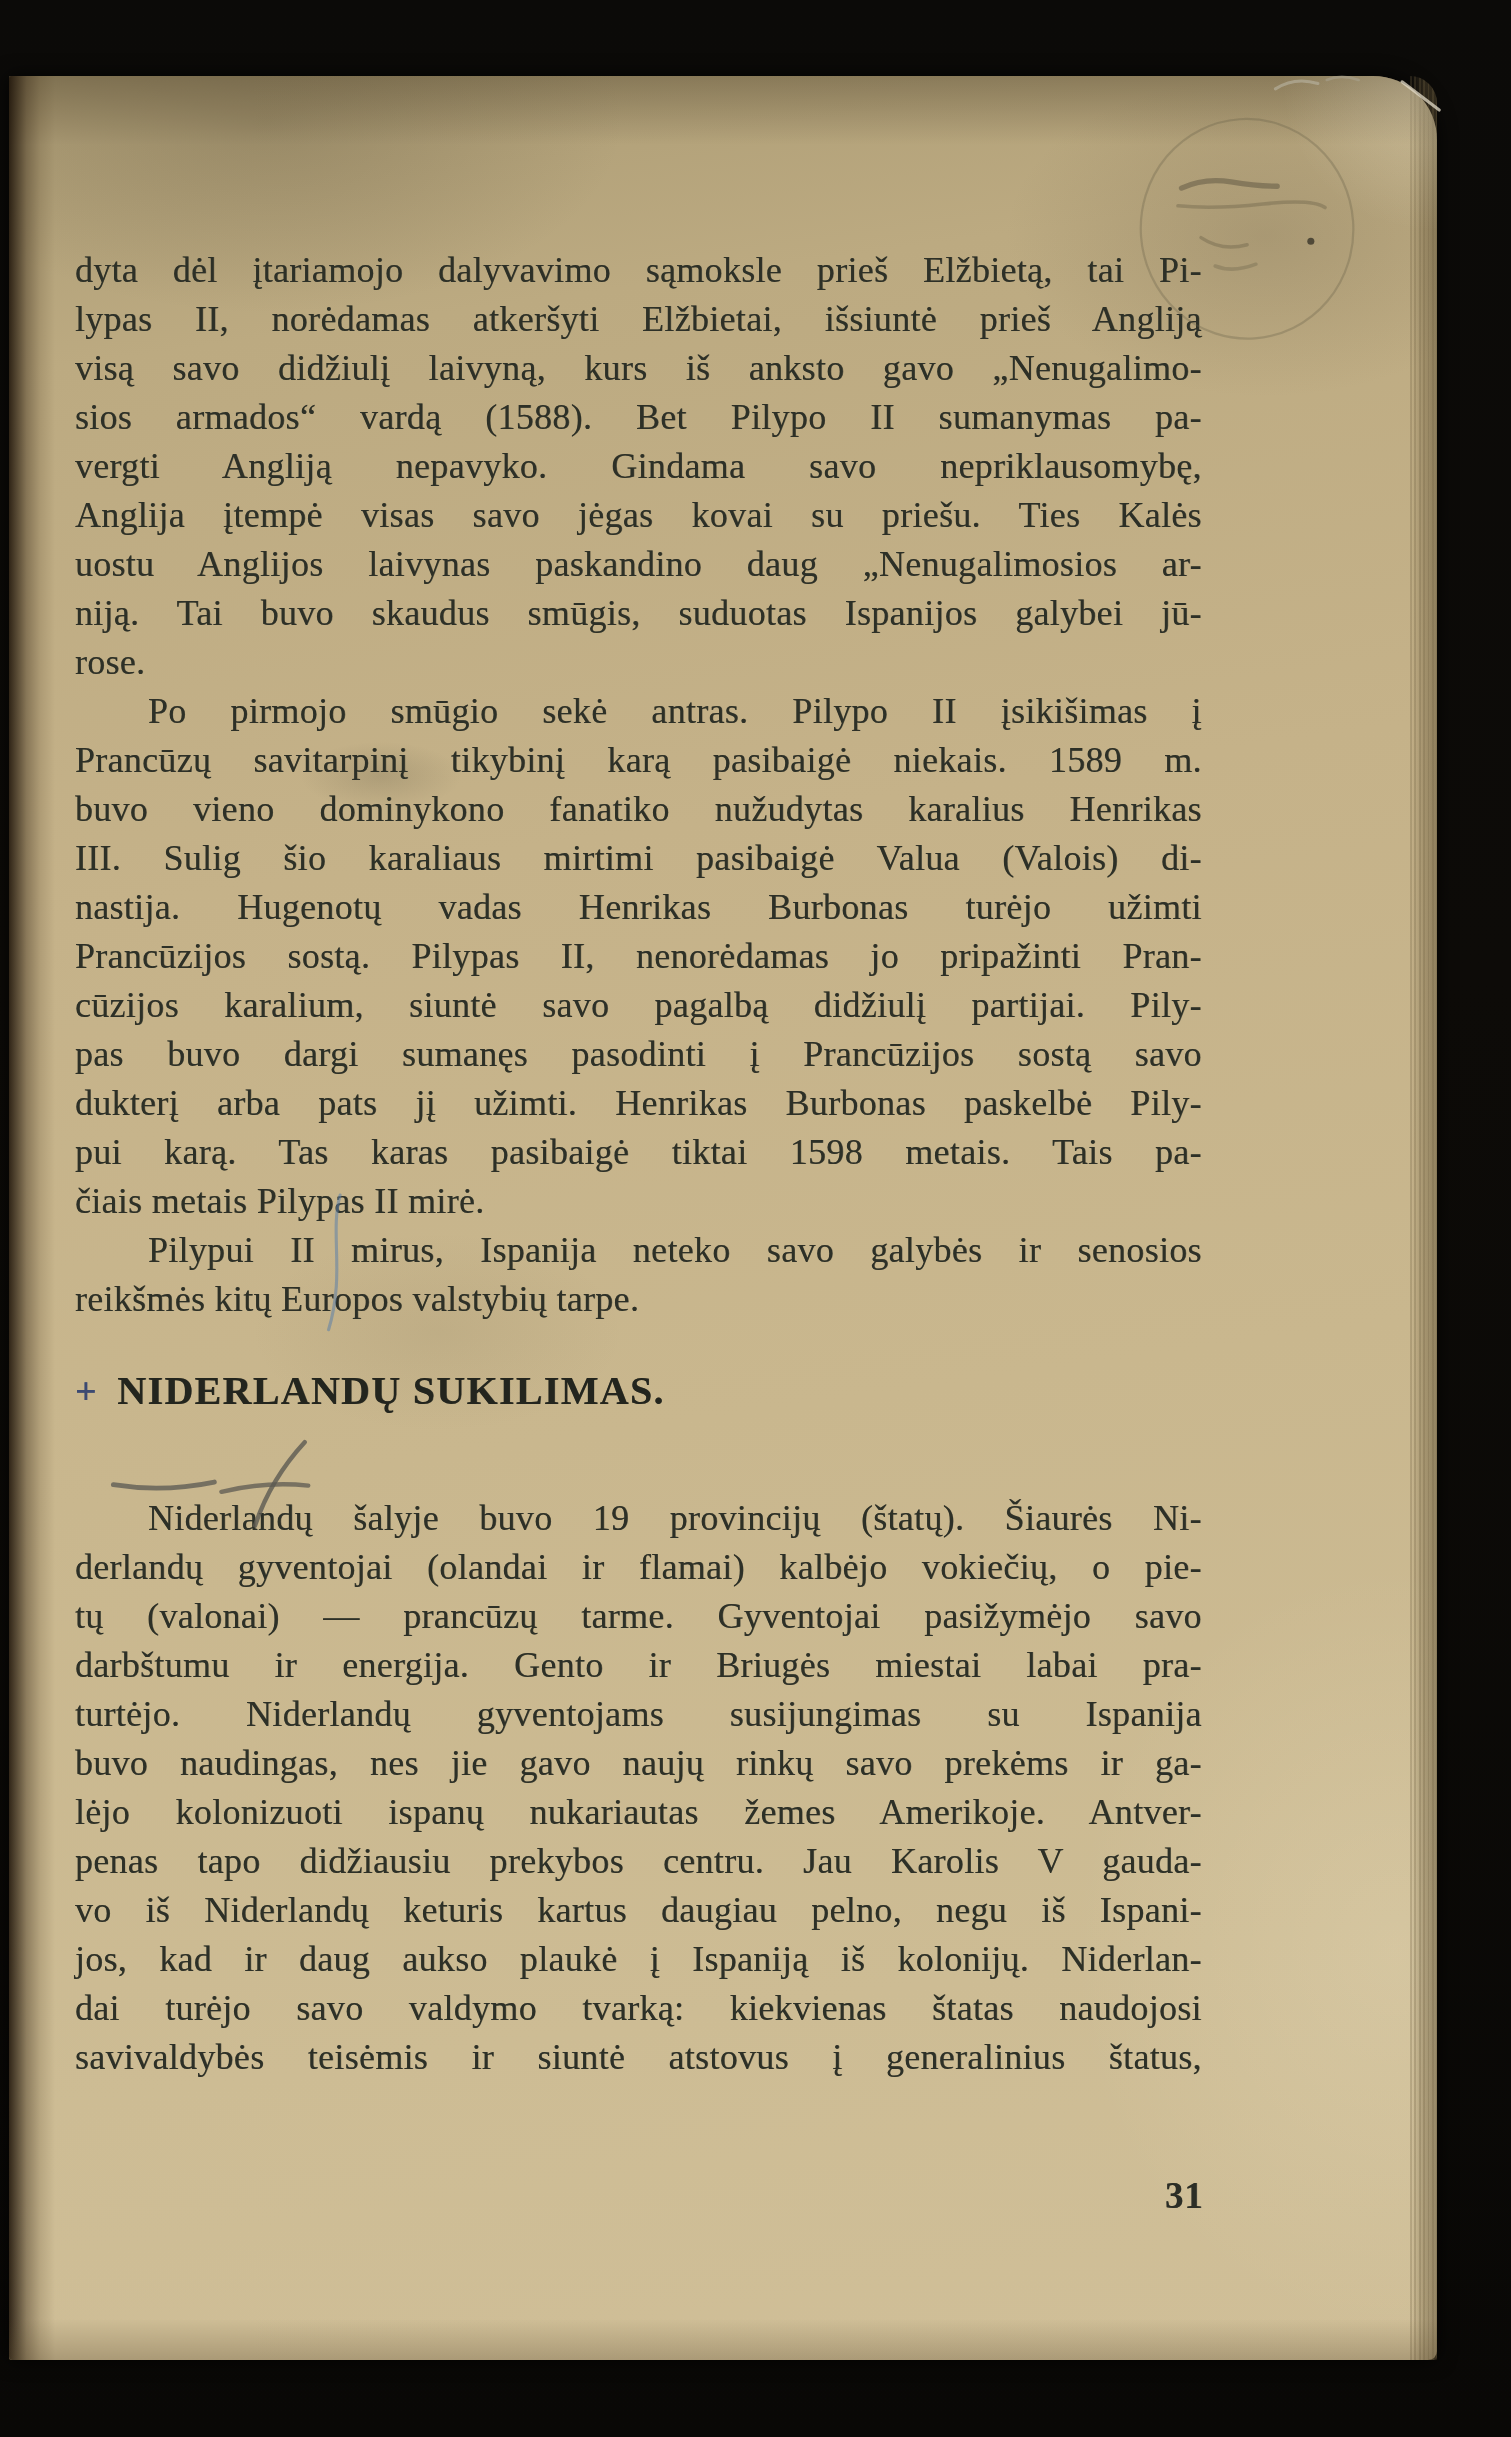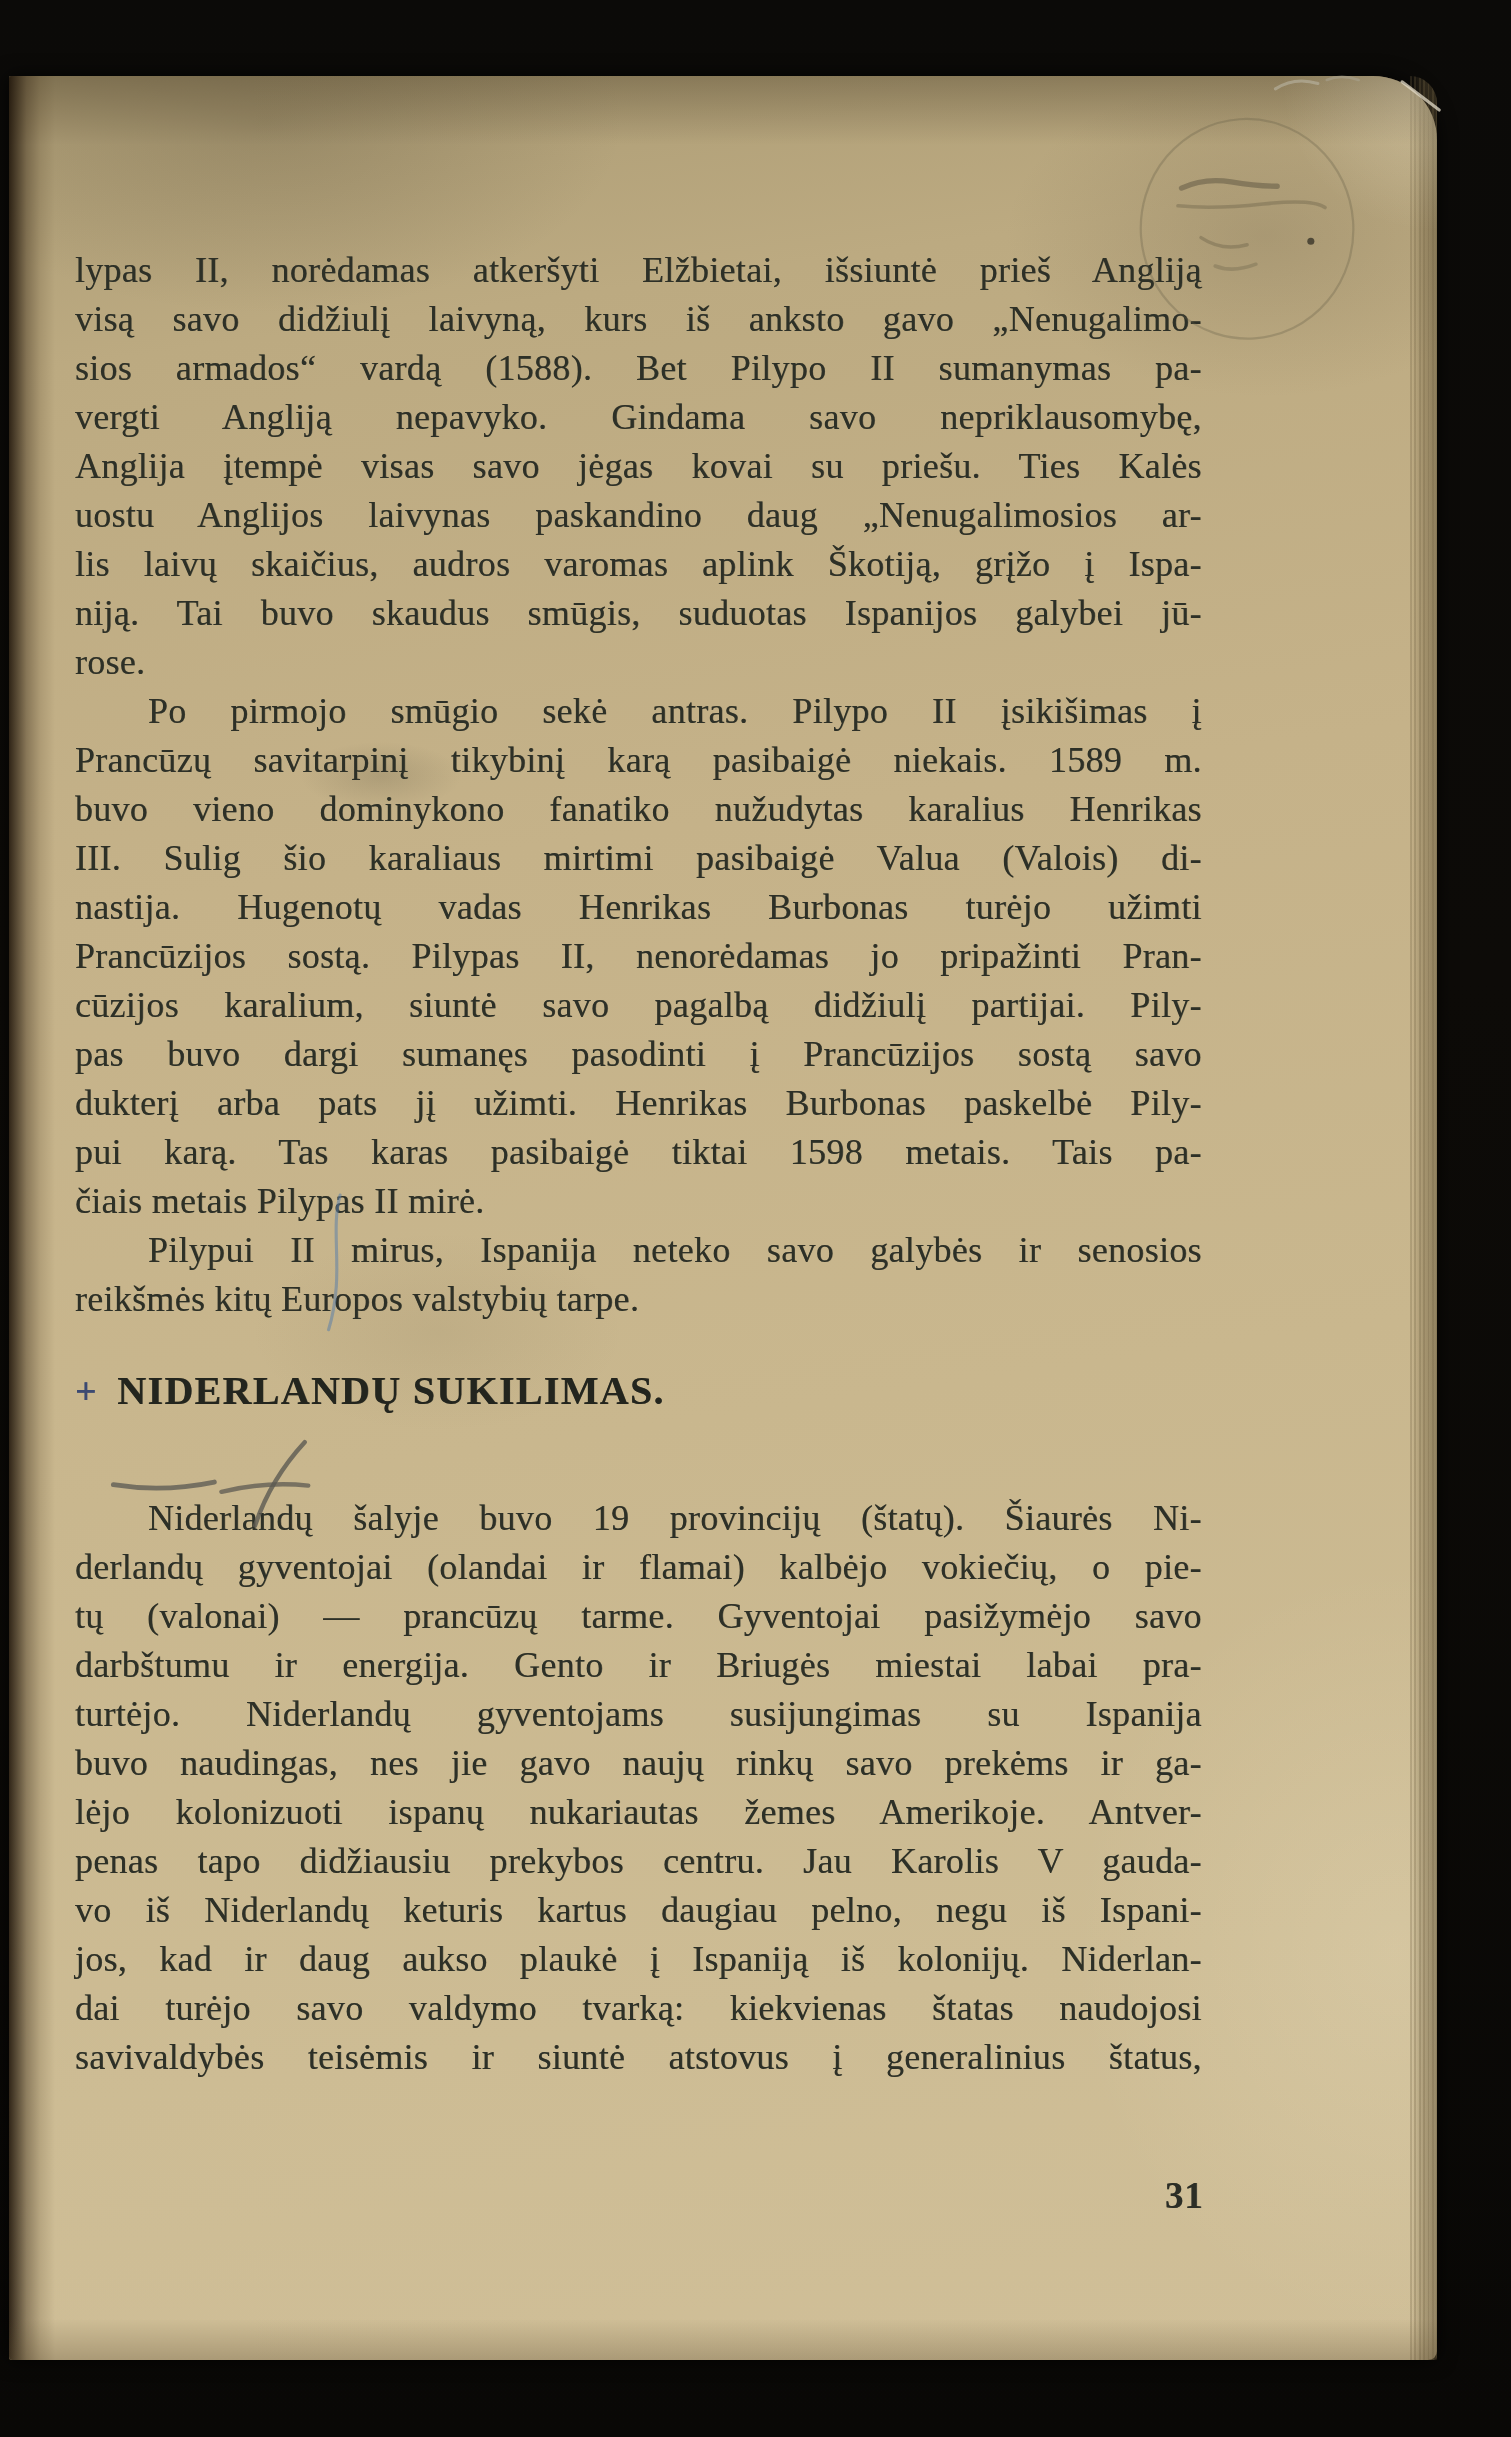--- a/index.html
+++ b/index.html
@@ -76,27 +76,27 @@
 
   <div id="paper">
     <div class="top-shade"></div>
     <div class="spine-shadow"></div>
     <div class="edge-strip"></div>
     <div class="corner-light"></div>
     <div class="bottom-shade"></div>
 
     <div id="text-block">
         <div class="paragraph">
+          <div class="line">dyta dėl įtariamojo dalyvavimo sąmoksle prieš Elžbietą, tai Pi-</div>
           <div class="line">lypas II, norėdamas atkeršyti Elžbietai, išsiuntė prieš Angliją</div>
           <div class="line">visą savo didžiulį laivyną, kurs iš anksto gavo „Nenugalimo-</div>
           <div class="line">sios armados“ vardą (1588). Bet Pilypo II sumanymas pa-</div>
           <div class="line">vergti Angliją nepavyko. Gindama savo nepriklausomybę,</div>
           <div class="line">Anglija įtempė visas savo jėgas kovai su priešu. Ties Kalės</div>
           <div class="line">uostu Anglijos laivynas paskandino daug „Nenugalimosios ar-</div>
-          <div class="line">lis laivų skaičius, audros varomas aplink Škotiją, grįžo į Ispa-</div>
           <div class="line">niją. Tai buvo skaudus smūgis, suduotas Ispanijos galybei jū-</div>
           <div class="line no-just">rose.</div>
         </div>
         <div class="paragraph">
           <div class="line indent">Po pirmojo smūgio sekė antras. Pilypo II įsikišimas į</div>
           <div class="line">Prancūzų savitarpinį tikybinį karą pasibaigė niekais. 1589 m.</div>
           <div class="line">buvo vieno dominykono fanatiko nužudytas karalius Henrikas</div>
           <div class="line">III. Sulig šio karaliaus mirtimi pasibaigė Valua (Valois) di-</div>
           <div class="line">nastija. Hugenotų vadas Henrikas Burbonas turėjo užimti</div>
           <div class="line">Prancūzijos sostą. Pilypas II, nenorėdamas jo pripažinti Pran-</div>

